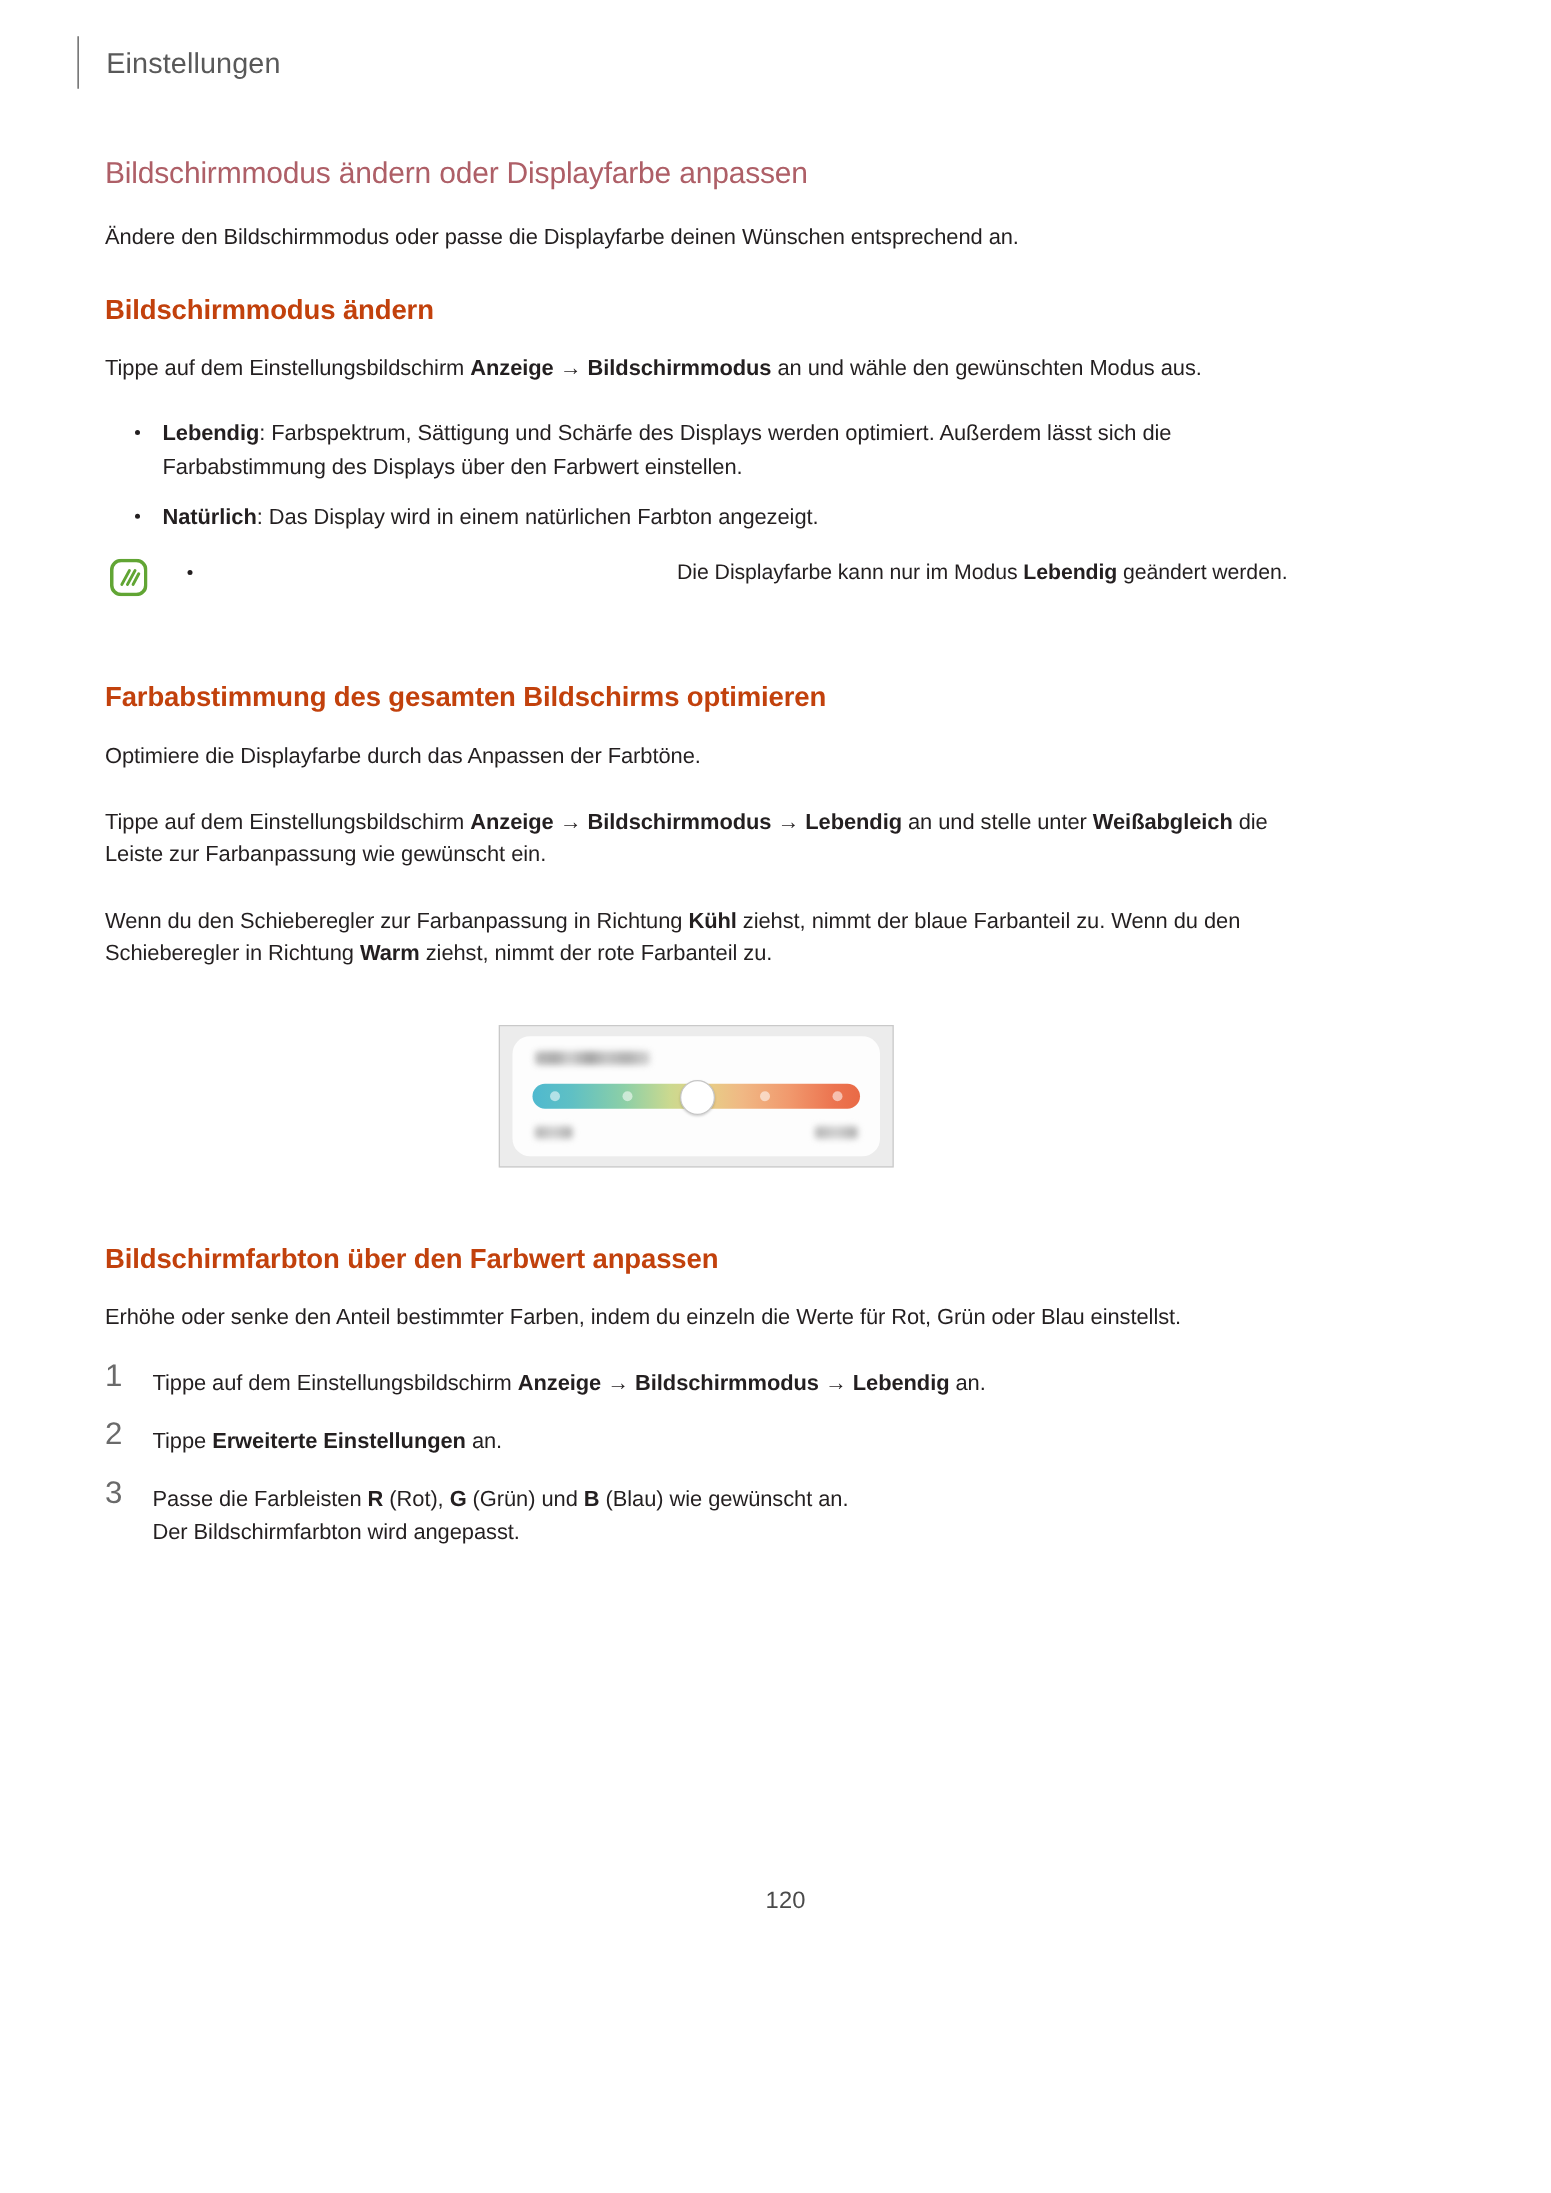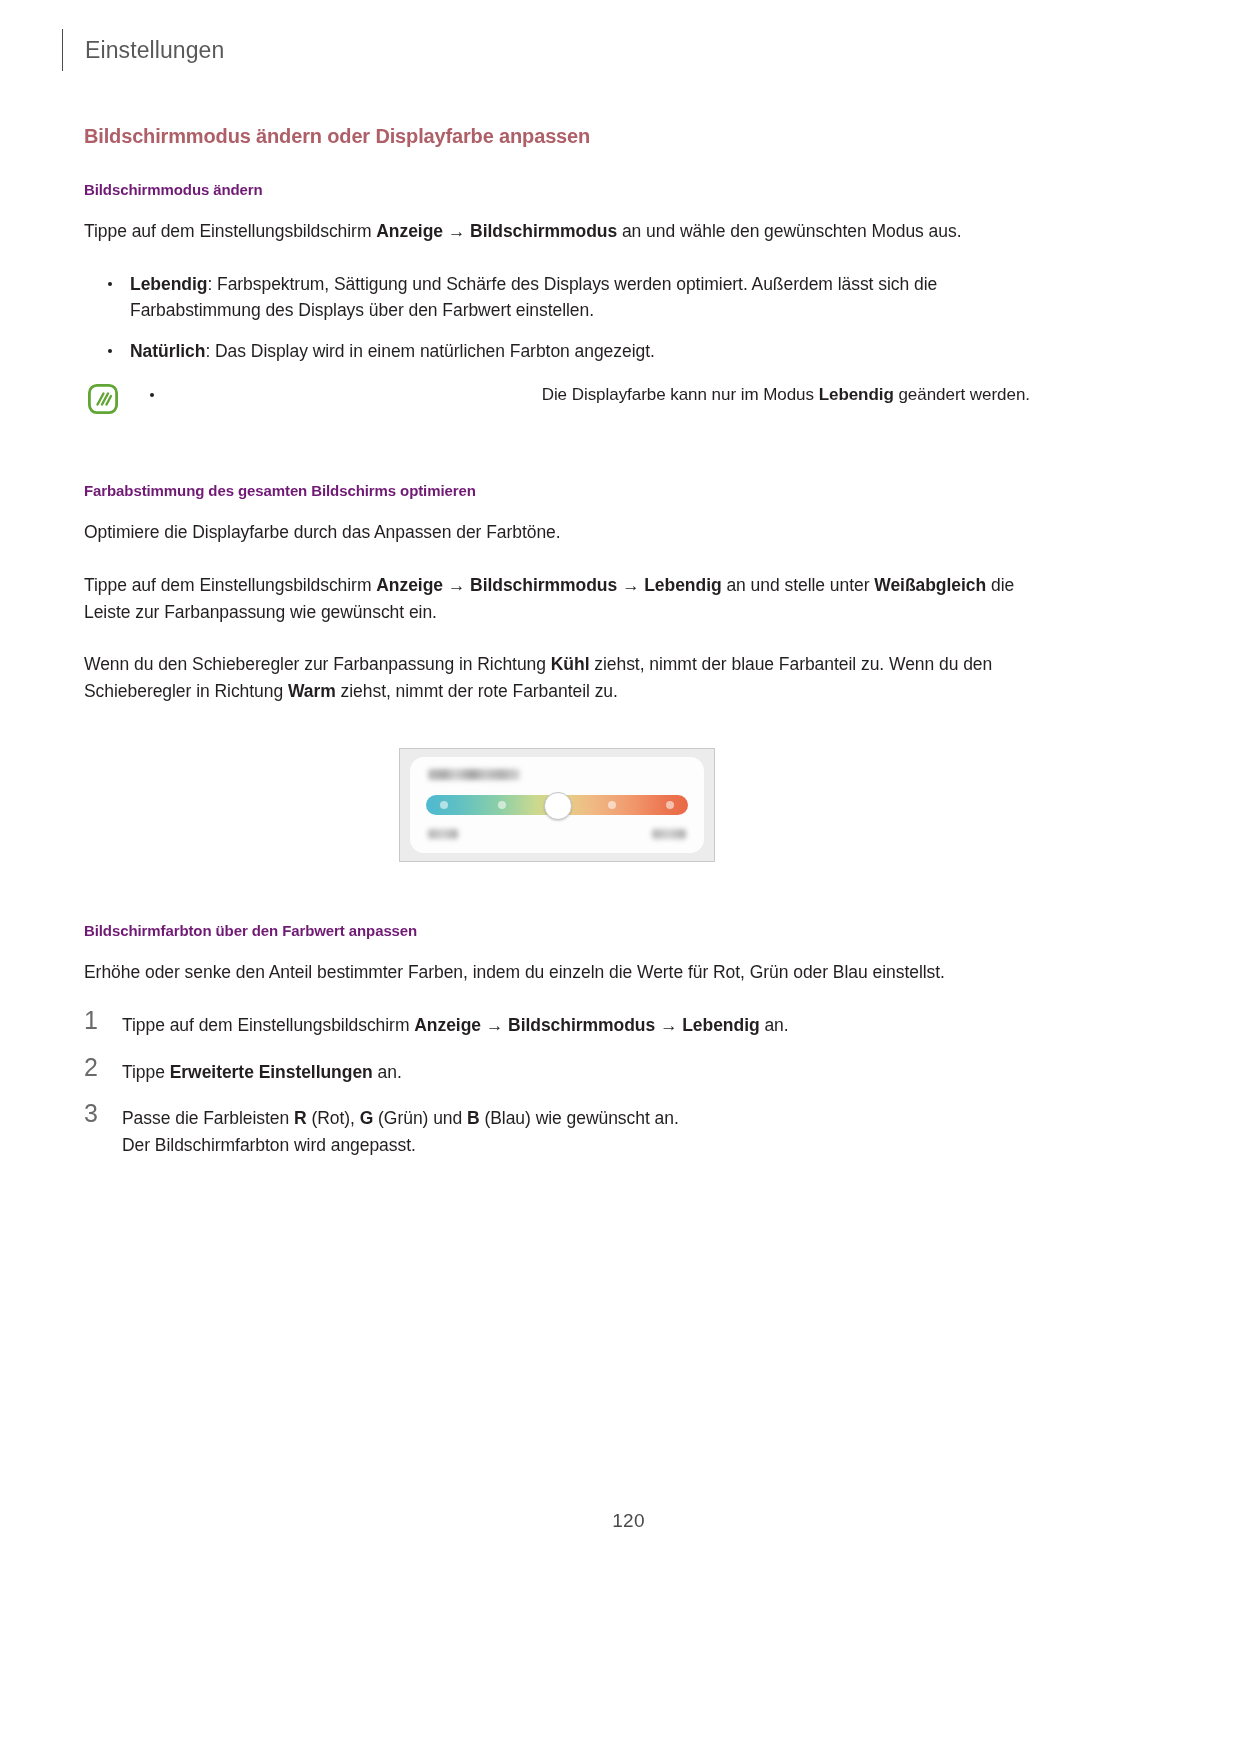--- a/index.html
+++ b/index.html
@@ -45,42 +45,42 @@
 
   
   .content {
     position: absolute;
     left: 84px;
     top: 124px;
     width: 946px;
   }
 
   h1.doc-title {
-    font-size: 20px;
-    font-weight: bold;
+    font-size: 24px;
+    font-weight: normal;
     color: #ae5f67;
     margin: 0 0 22px 0;
     letter-spacing: -0.15px;
     line-height: 1.25;
   }
 
   p.intro,
   p.body-text {
     font-size: 17.5px;
     line-height: 1.52;
     margin: 0 0 26px 0;
     letter-spacing: -0.05px;
   }
 
   h2.section-title {
-    font-size: 15px;
+    font-size: 22px;
     font-weight: bold;
     margin: 38px 0 20px 0;
     letter-spacing: -0.1px;
-    color: #701a75;
+    color: #c2410c;
   }
   h2.section-title.first { margin-top: 32px; }
 
   
   ul.bullets {
     list-style: none;
     margin: 0 0 4px 0;
     padding: 0;
   }
   ul.bullets > li {
@@ -289,20 +289,21 @@
 
   <div class="running-header">
     <div class="header-rule"></div>
     <div class="header-title">Einstellungen</div>
   </div>
 
   <div class="content">
 
     <h1 class="doc-title">Bildschirmmodus ändern oder Displayfarbe anpassen</h1>
 
+    <p class="intro">Ändere den Bildschirmmodus oder passe die Displayfarbe deinen Wünschen entsprechend an.</p>
 
     <h2 class="section-title first">Bildschirmmodus ändern</h2>
 
     <p class="body-text"><span>Tippe auf dem Einstellungsbildschirm </span><b>Anzeige</b><span class="arrow"> → </span><b>Bildschirmmodus</b><span> an und wähle den gewünschten Modus aus.</span></p>
 
     <ul class="bullets">
       <li><b>Lebendig</b><span>: Farbspektrum, Sättigung und Schärfe des Displays werden optimiert. Außerdem lässt sich die Farbabstimmung des Displays über den Farbwert einstellen.</span></li>
       <li><b>Natürlich</b><span>: Das Display wird in einem natürlichen Farbton angezeigt.</span></li>
     </ul>
 

